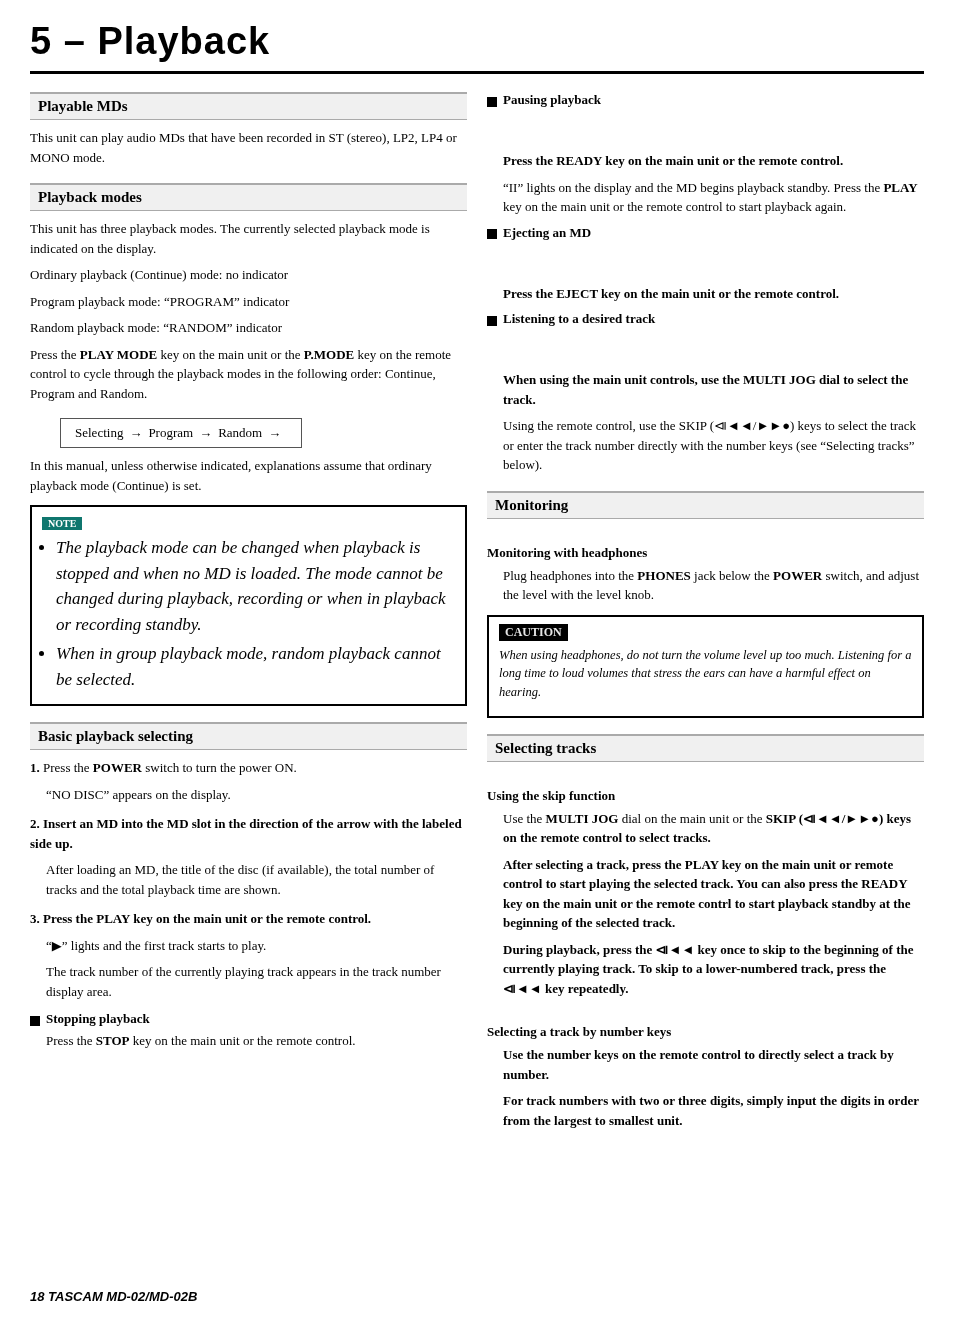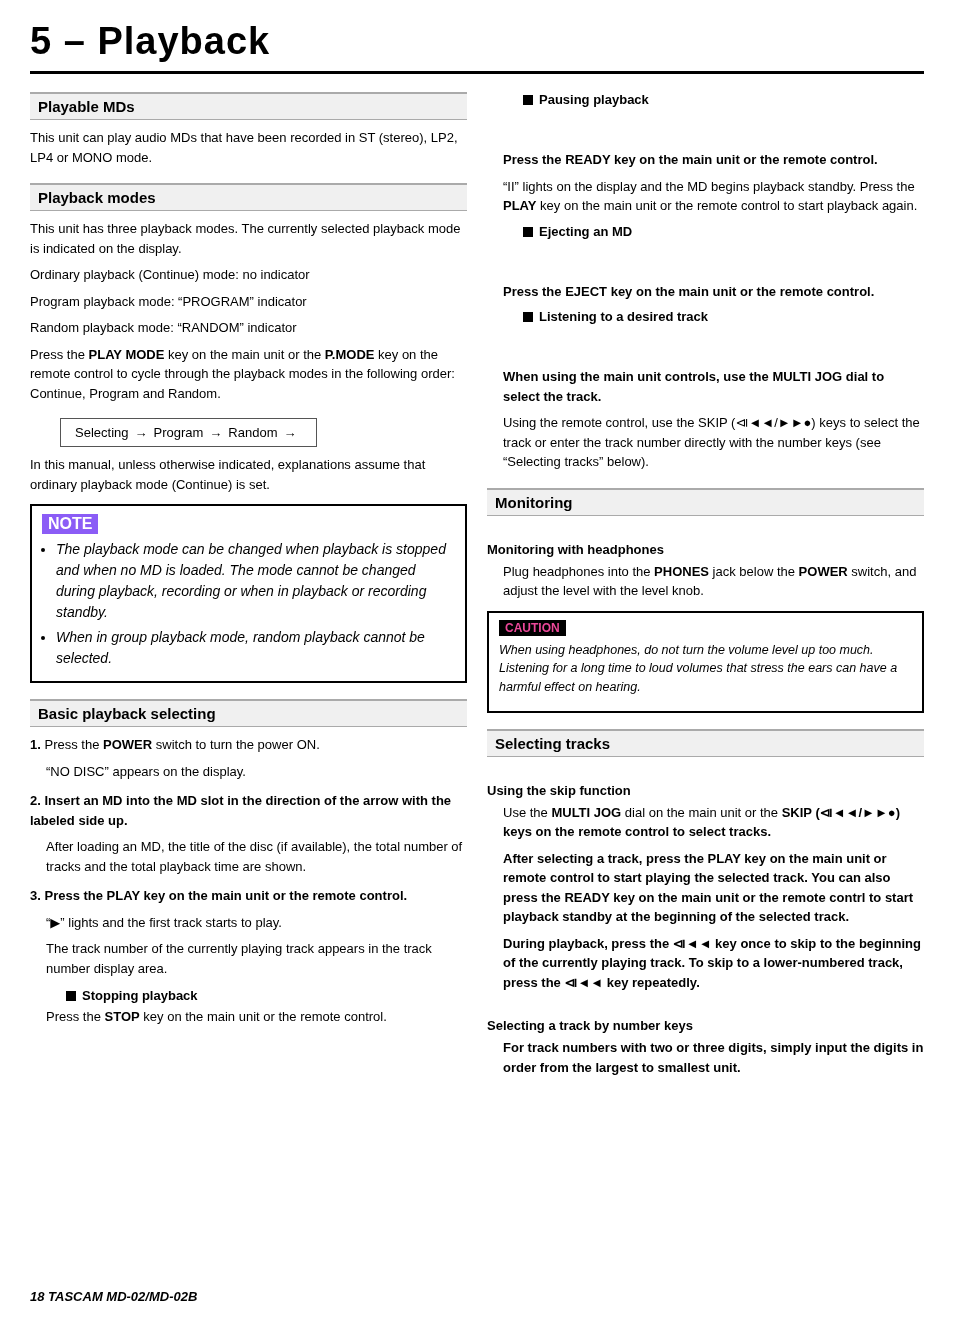--- a/index.html
+++ b/index.html
@@ -22,20 +22,21 @@
       font-size: 38px;
       font-weight: 900;
       letter-spacing: 1px;
       border-bottom: 3px solid #000;
       padding-bottom: 8px;
       margin-bottom: 18px;
     }
     .two-col {
       display: flex;
       gap: 20px;
+      font-family: Liberation Serif, serif;
     }
     .left-col {
       flex: 1 1 0;
       min-width: 0;
     }
     .right-col {
       flex: 1 1 0;
       min-width: 0;
     }
     .section-title {
@@ -70,67 +71,66 @@
       margin: 0 6px;
       font-size: 13px;
     }
     .note-box {
       border: 2px solid #000;
       padding: 8px 10px;
       margin: 10px 0;
     }
     .note-label {
       font-weight: 700;
-      font-size: 16px;
-      background: #8b5cf6;
+      font-size: 10px;
+      background: #0f766e;
       color: #fff;
       padding: 1px 6px;
       display: inline-block;
       margin-bottom: 5px;
     }
     .note-box ul {
       margin-left: 14px;
     }
     .note-box li {
       font-style: italic;
       line-height: 1.5;
       margin-bottom: 4px;
-      font-size: 14px;
+      font-size: 17px;
     }
     .caution-box {
       border: 2px solid #000;
       padding: 7px 10px;
       margin: 10px 0;
     }
     .caution-label {
       font-weight: 700;
       font-size: 12px;
       background: #000;
-      color: #ec4899;
+      color: #e5e5e5;
       padding: 1px 6px;
       display: inline-block;
       margin-bottom: 5px;
     }
     .caution-box p {
       font-style: italic;
       font-size: 12.5px;
     }
     .numbered-item {
       margin-bottom: 10px;
     }
     .bullet-section {
       margin-bottom: 8px;
     }
     .bullet-header {
       display: flex;
-      align-items: flex-start;
+      align-items: center;
       gap: 6px;
       font-weight: 700;
       margin-bottom: 4px;
-      margin-left: 36px;
     }
     .bullet-square {
       display: inline-block;
       width: 10px;
       height: 10px;
       background: #000;
       margin-top: 3px;
       flex-shrink: 0;
     }
     .subsection-title {
@@ -267,20 +267,21 @@
       </div>
 
       <div class="section-title">Selecting tracks</div>
 
       <div class="subsection-title">Using the skip function</div>
       <p class="indent">Use the <span class="bold">MULTI JOG</span> dial on the main unit or the <span class="bold">SKIP (⧏◄◄/►►●) keys on the remote control to select tracks.</span></p>
       <p class="indent"><span class="bold">After selecting a track, press the PLAY key on the main unit or remote control to start playing the selected track. You can also press the READY key on the main unit or the remote contrl to start playback standby at the beginning of the selected track.</span></p>
       <p class="indent"><span class="bold">During playback, press the ⧏◄◄ key once to skip to the beginning of the currently playing track. To skip to a lower-numbered track, press the ⧏◄◄ key repeatedly.</span></p>
 
       <div class="subsection-title">Selecting a track by number keys</div>
+      <p class="indent"><span class="bold">Use the number keys on the remote control to directly select a track by number.</span></p>
       <p class="indent"><span class="bold">For track numbers with two or three digits, simply input the digits in order from the largest to smallest unit.</span></p>
 
     </div>
   </div>
 
   <div class="footer">
     <span>18  TASCAM  MD-02/MD-02B</span>
   </div>
 
 </div>

